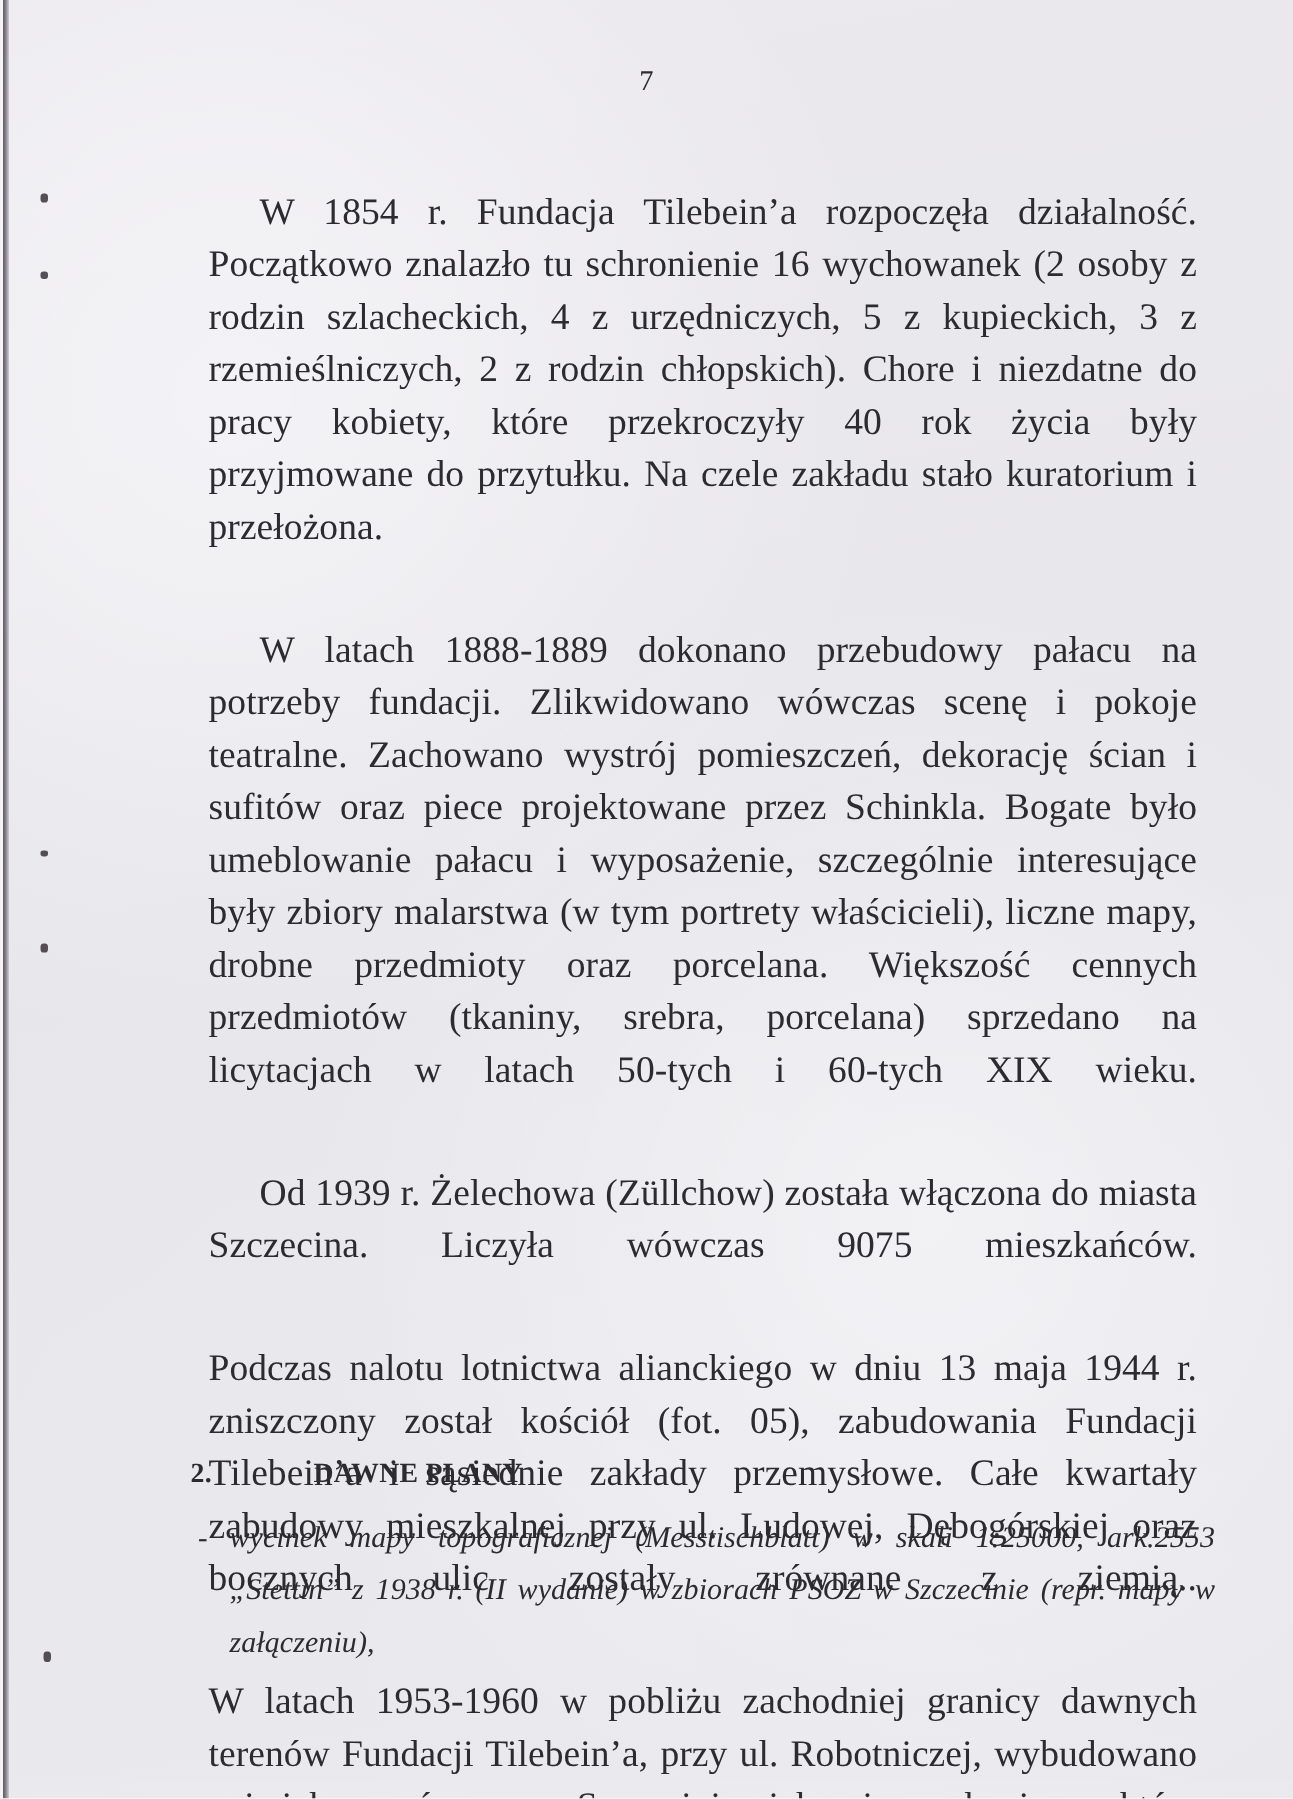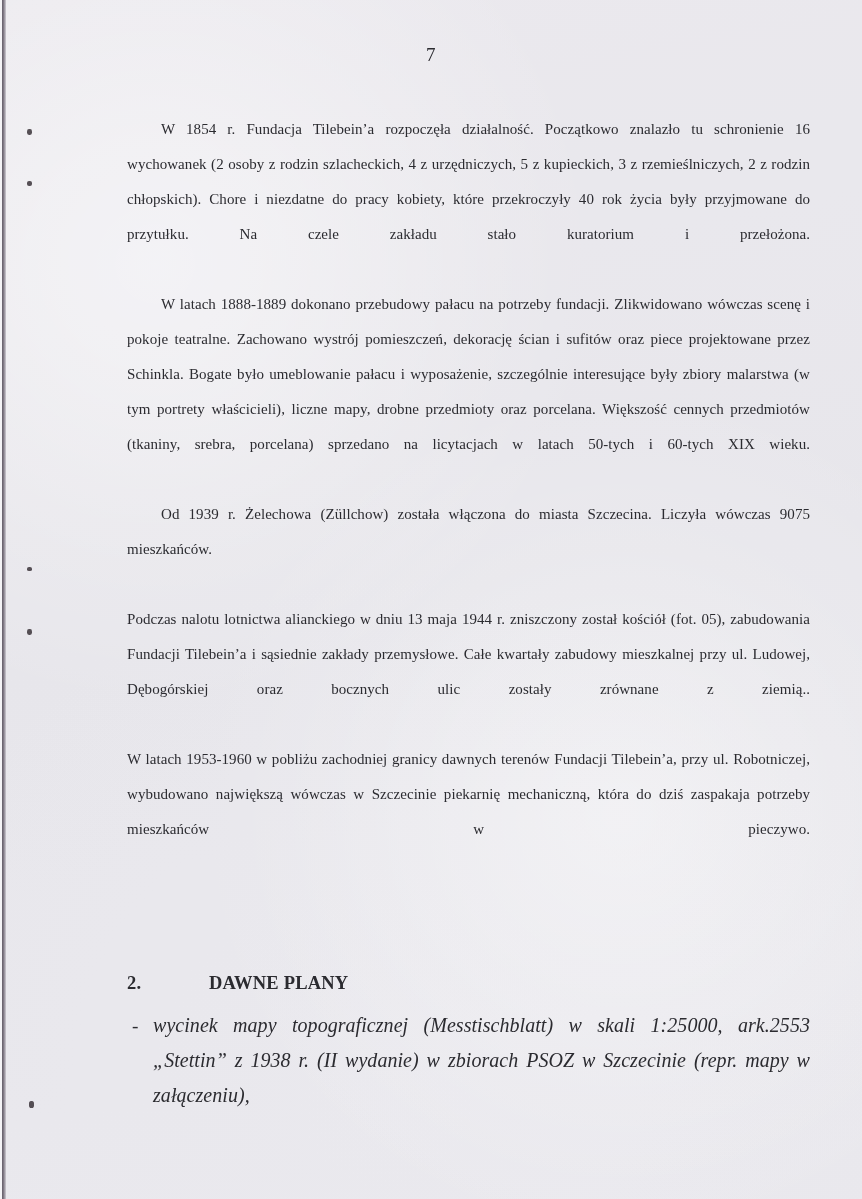--- a/index.html
+++ b/index.html
@@ -67,22 +67,22 @@
   }
 
   .body-block {
     position: absolute;
     left: 127px;
     top: 112px;
     width: 683px;
   }
 
   p.para {
-    margin: 0;
-    font-size: 15px;
+    margin: 12px;
+    font-size: 25px;
     line-height: 35px;
     text-align: justify;
     text-justify: inter-word;
     letter-spacing: 0.05px;
   }
 
   p.indent {
     text-indent: 34px;
   }
 

